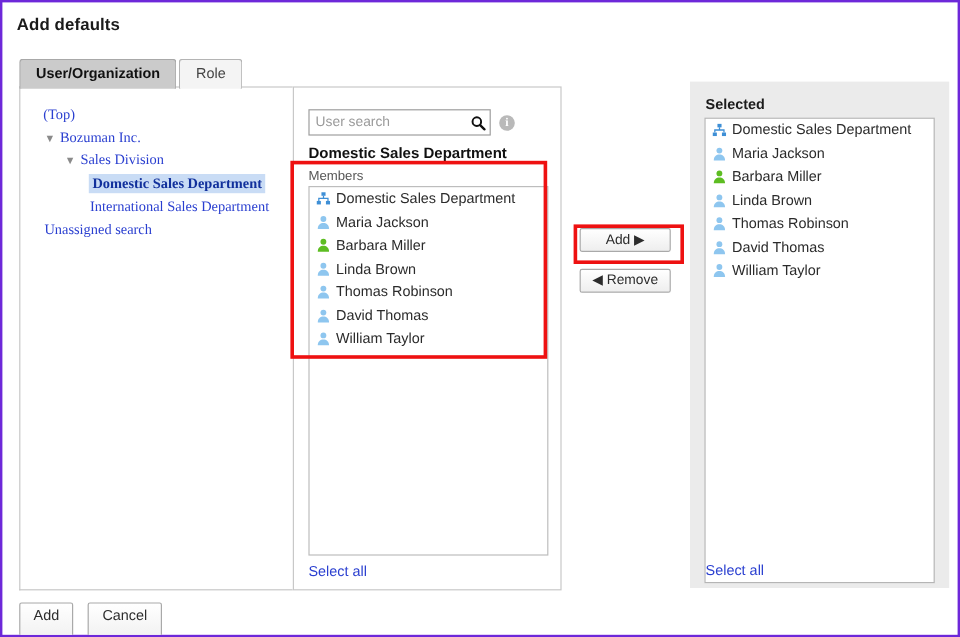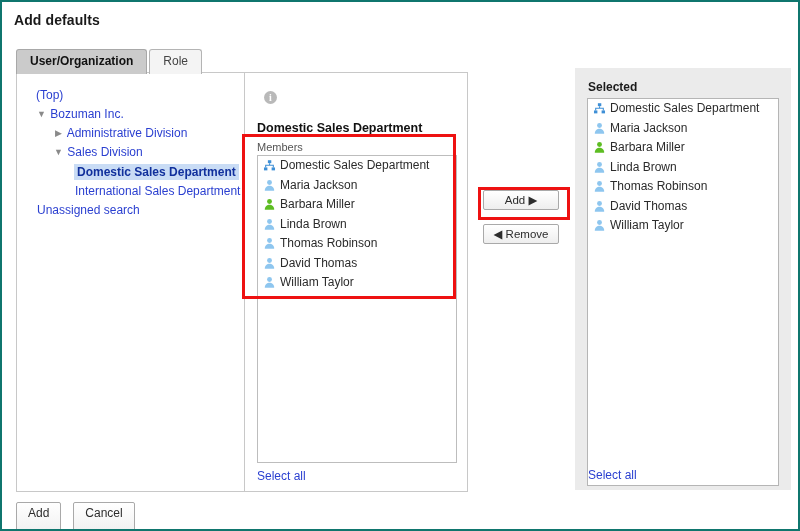--- a/index.html
+++ b/index.html
@@ -13,21 +13,21 @@
     font-family: "Liberation Sans", sans-serif;
     font-size: 12px;
     color: #333333;
     overflow: hidden;
   }
   #page {
     position: relative;
     width: 800px;
     height: 531px;
     box-sizing: border-box;
-    border: 2px solid #0f766e;
+    border: 2px solid #6d28d9;
     background: #ffffff;
     overflow: hidden;
   }
   
   .page-title {
     position: absolute;
     left: 12px;
     top: 10px;
     font-size: 14px;
     font-weight: bold;
@@ -326,51 +326,56 @@
 <div id="page">
 
   <div class="page-title">Add defaults</div>
 
   <div class="tabs">
     <div class="tab active">User/Organization</div>
     <div class="tab">Role</div>
   </div>
 
   <div class="left-pane">
-    <div class="tree" style="left:10px; top:13px;">
+    <div class="tree" style="left:10px; top:13px;font-family:Liberation Serif, serif;">
       <div class="tree-row" style="padding-left:9px;">
         <span class="tree-label">(Top)</span>
       </div>
       <div class="tree-row" style="padding-left:9px;">
         <span class="twisty tw-open"></span>
         <span class="tree-label">Bozuman Inc.</span>
       </div>
       <div class="tree-row" style="padding-left:26px;">
-        <span class="twisty tw-closed"></span>
-        <span class="tree-label">Administrative Division</span>
-      </div>
-      <div class="tree-row" style="padding-left:26px;">
         <span class="twisty tw-open"></span>
         <span class="tree-label">Sales Division</span>
       </div>
       <div class="tree-row" style="padding-left:47px; height:20px; line-height:20px;">
         <span class="tree-label selected">Domestic Sales Department</span>
       </div>
       <div class="tree-row" style="padding-left:48px;">
         <span class="tree-label">International Sales Department</span>
       </div>
       <div class="tree-row" style="padding-left:10px;">
         <span class="tree-label">Unassigned search</span>
       </div>
     </div>
   </div>
 
   <div class="mid-pane">
 
     <div class="search-wrap">
+      <div class="search-box">
+        <input class="search-input" type="text" placeholder="User search" style="">
+        <span class="search-icon">
+          <svg width="13" height="13" viewBox="0 0 16 16" aria-hidden="true">
+            <circle cx="6.6" cy="6.6" r="4.4" fill="none" stroke="#111" stroke-width="2"></circle>
+            <line x1="10" y1="10.2" x2="14.4" y2="14.6" stroke="#111" stroke-width="2.4" stroke-linecap="round"></line>
+          </svg>
+        </span>
+      </div>
       <div class="info-icon">i</div>
     </div>
 
     <div class="org-heading">Domestic Sales Department</div>
     <div class="members-caption">Members</div>
 
     <div class="list-box">
       <div class="list-row">
         <span class="mini-icon">
           <svg width="13" height="13" viewBox="0 0 16 16" aria-hidden="true">

